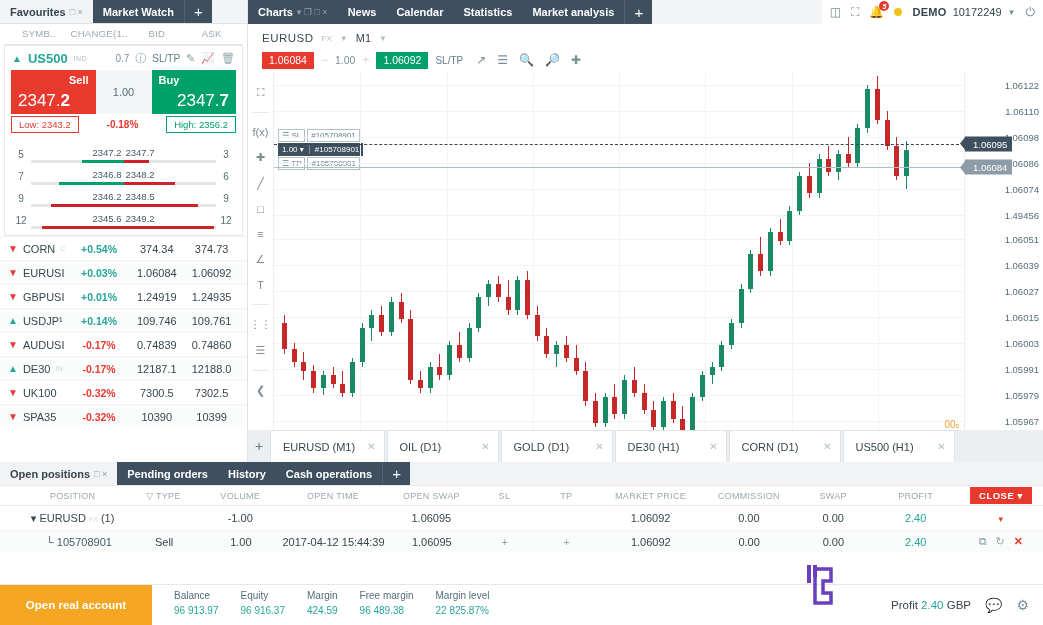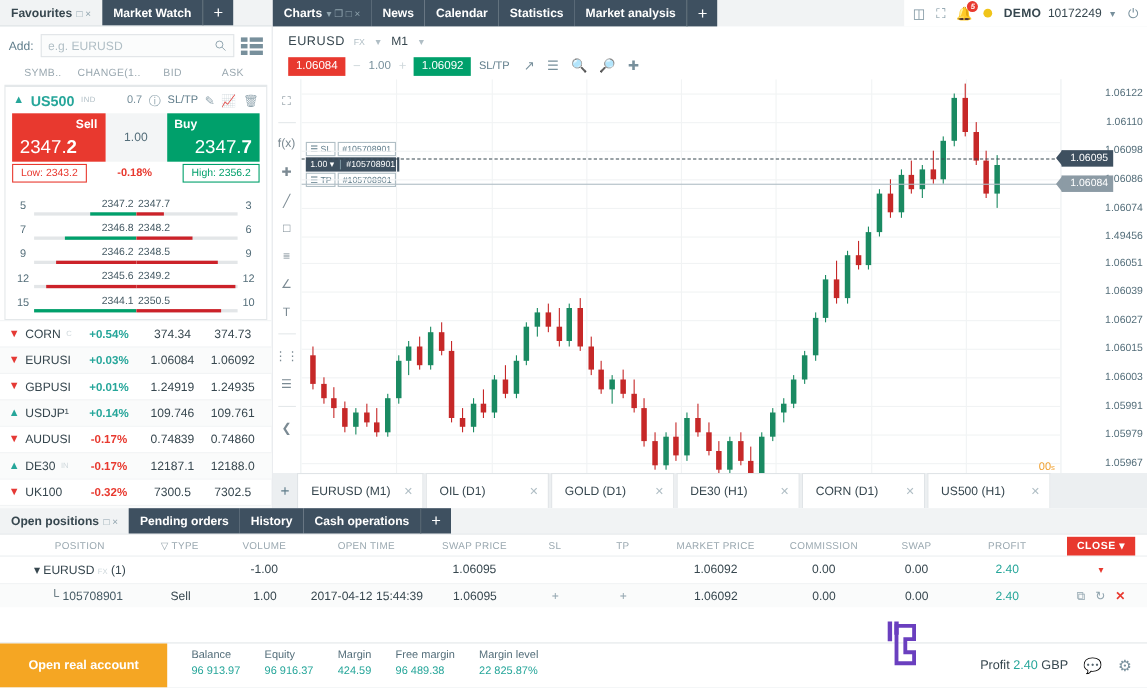--- a/index.html
+++ b/index.html
@@ -247,44 +247,20 @@
       <div class="tab">
         <span>Favourites</span>
         <span class="tctl">□ ×</span>
       </div>
       <div class="tab active-dark">
         <span>Market Watch</span>
       </div>
       <div class="plus">+</div>
     </div>
 
-    <div class="addrow">
-      <span class="lbl">Add:</span>
-      <div class="addbox">
-        <input type="text" placeholder="e.g. EURUSD" style="">
-        <svg width="11" height="11" viewBox="0 0 16 16">
-          <circle cx="6.5" cy="6.5" r="4.6" fill="none" stroke="#90a4ae" stroke-width="1.3"></circle>
-          <line x1="10" y1="10" x2="14.5" y2="14.5" stroke="#90a4ae" stroke-width="1.3"></line>
-        </svg>
-      </div>
-      <div class="grid-ico">
-        <i>
-            <b></b>
-            <b class="w"></b>
-          </i>
-          <i>
-            <b></b>
-            <b class="w"></b>
-          </i>
-          <i>
-            <b></b>
-            <b class="w"></b>
-          </i>
-      </div>
-    </div>
 
     <div class="mw-head">
       <span class="c-sym">SYMB..</span>
       <span class="c-chg">CHANGE(1..</span>
       <span class="c-bid">BID</span>
       <span class="c-ask">ASK</span>
     </div>
 
     <div class="feat">
       <div class="feat-top">
@@ -374,36 +350,20 @@
                 <i class="r" style="width:88%"></i>
               </span>
             </span>
             <span class="lside R">
               <span class="val">2349.2</span>
               <span class="lbar">
                 <i class="r" style="width:98%"></i>
               </span>
             </span>
             <span class="lnum">12</span>
-          </div>
-          <div class="lrow">
-            <span class="lnum">15</span>
-            <span class="lside L">
-              <span class="val">2344.1</span>
-              <span class="lbar">
-                <i class="g" style="width:100%"></i>
-              </span>
-            </span>
-            <span class="lside R">
-              <span class="val">2350.5</span>
-              <span class="lbar">
-                <i class="r" style="width:84%"></i>
-              </span>
-            </span>
-            <span class="lnum">10</span>
           </div>
         </div>
     </div>
 
     <div id="instrument-list">
         <div class="irow">
           <span class="c-sym">
             <span class="caret-dn">▼</span>
             <span class="nm">CORN</span>
             <span class="tg">C</span>
@@ -944,21 +904,21 @@
           <span>Cash operations</span>
         </div>
       <div class="plus">+</div>
     </div>
 
     <div class="th">
       <span class="k-pos">POSITION</span>
       <span class="k-type">▽ <span>TYPE</span></span>
       <span class="k-vol">VOLUME</span>
       <span class="k-time">OPEN TIME</span>
-      <span class="k-price">SWAP PRICE</span>
+      <span class="k-price">OPEN SWAP</span>
       <span class="k-sl">SL</span>
       <span class="k-tp">TP</span>
       <span class="k-mkt">MARKET PRICE</span>
       <span class="k-com">COMMISSION</span>
       <span class="k-swap">SWAP</span>
       <span class="k-profit">PROFIT</span>
       <span class="k-act">
         <span class="closebtn"><span>CLOSE</span> ▾</span>
       </span>
     </div>

